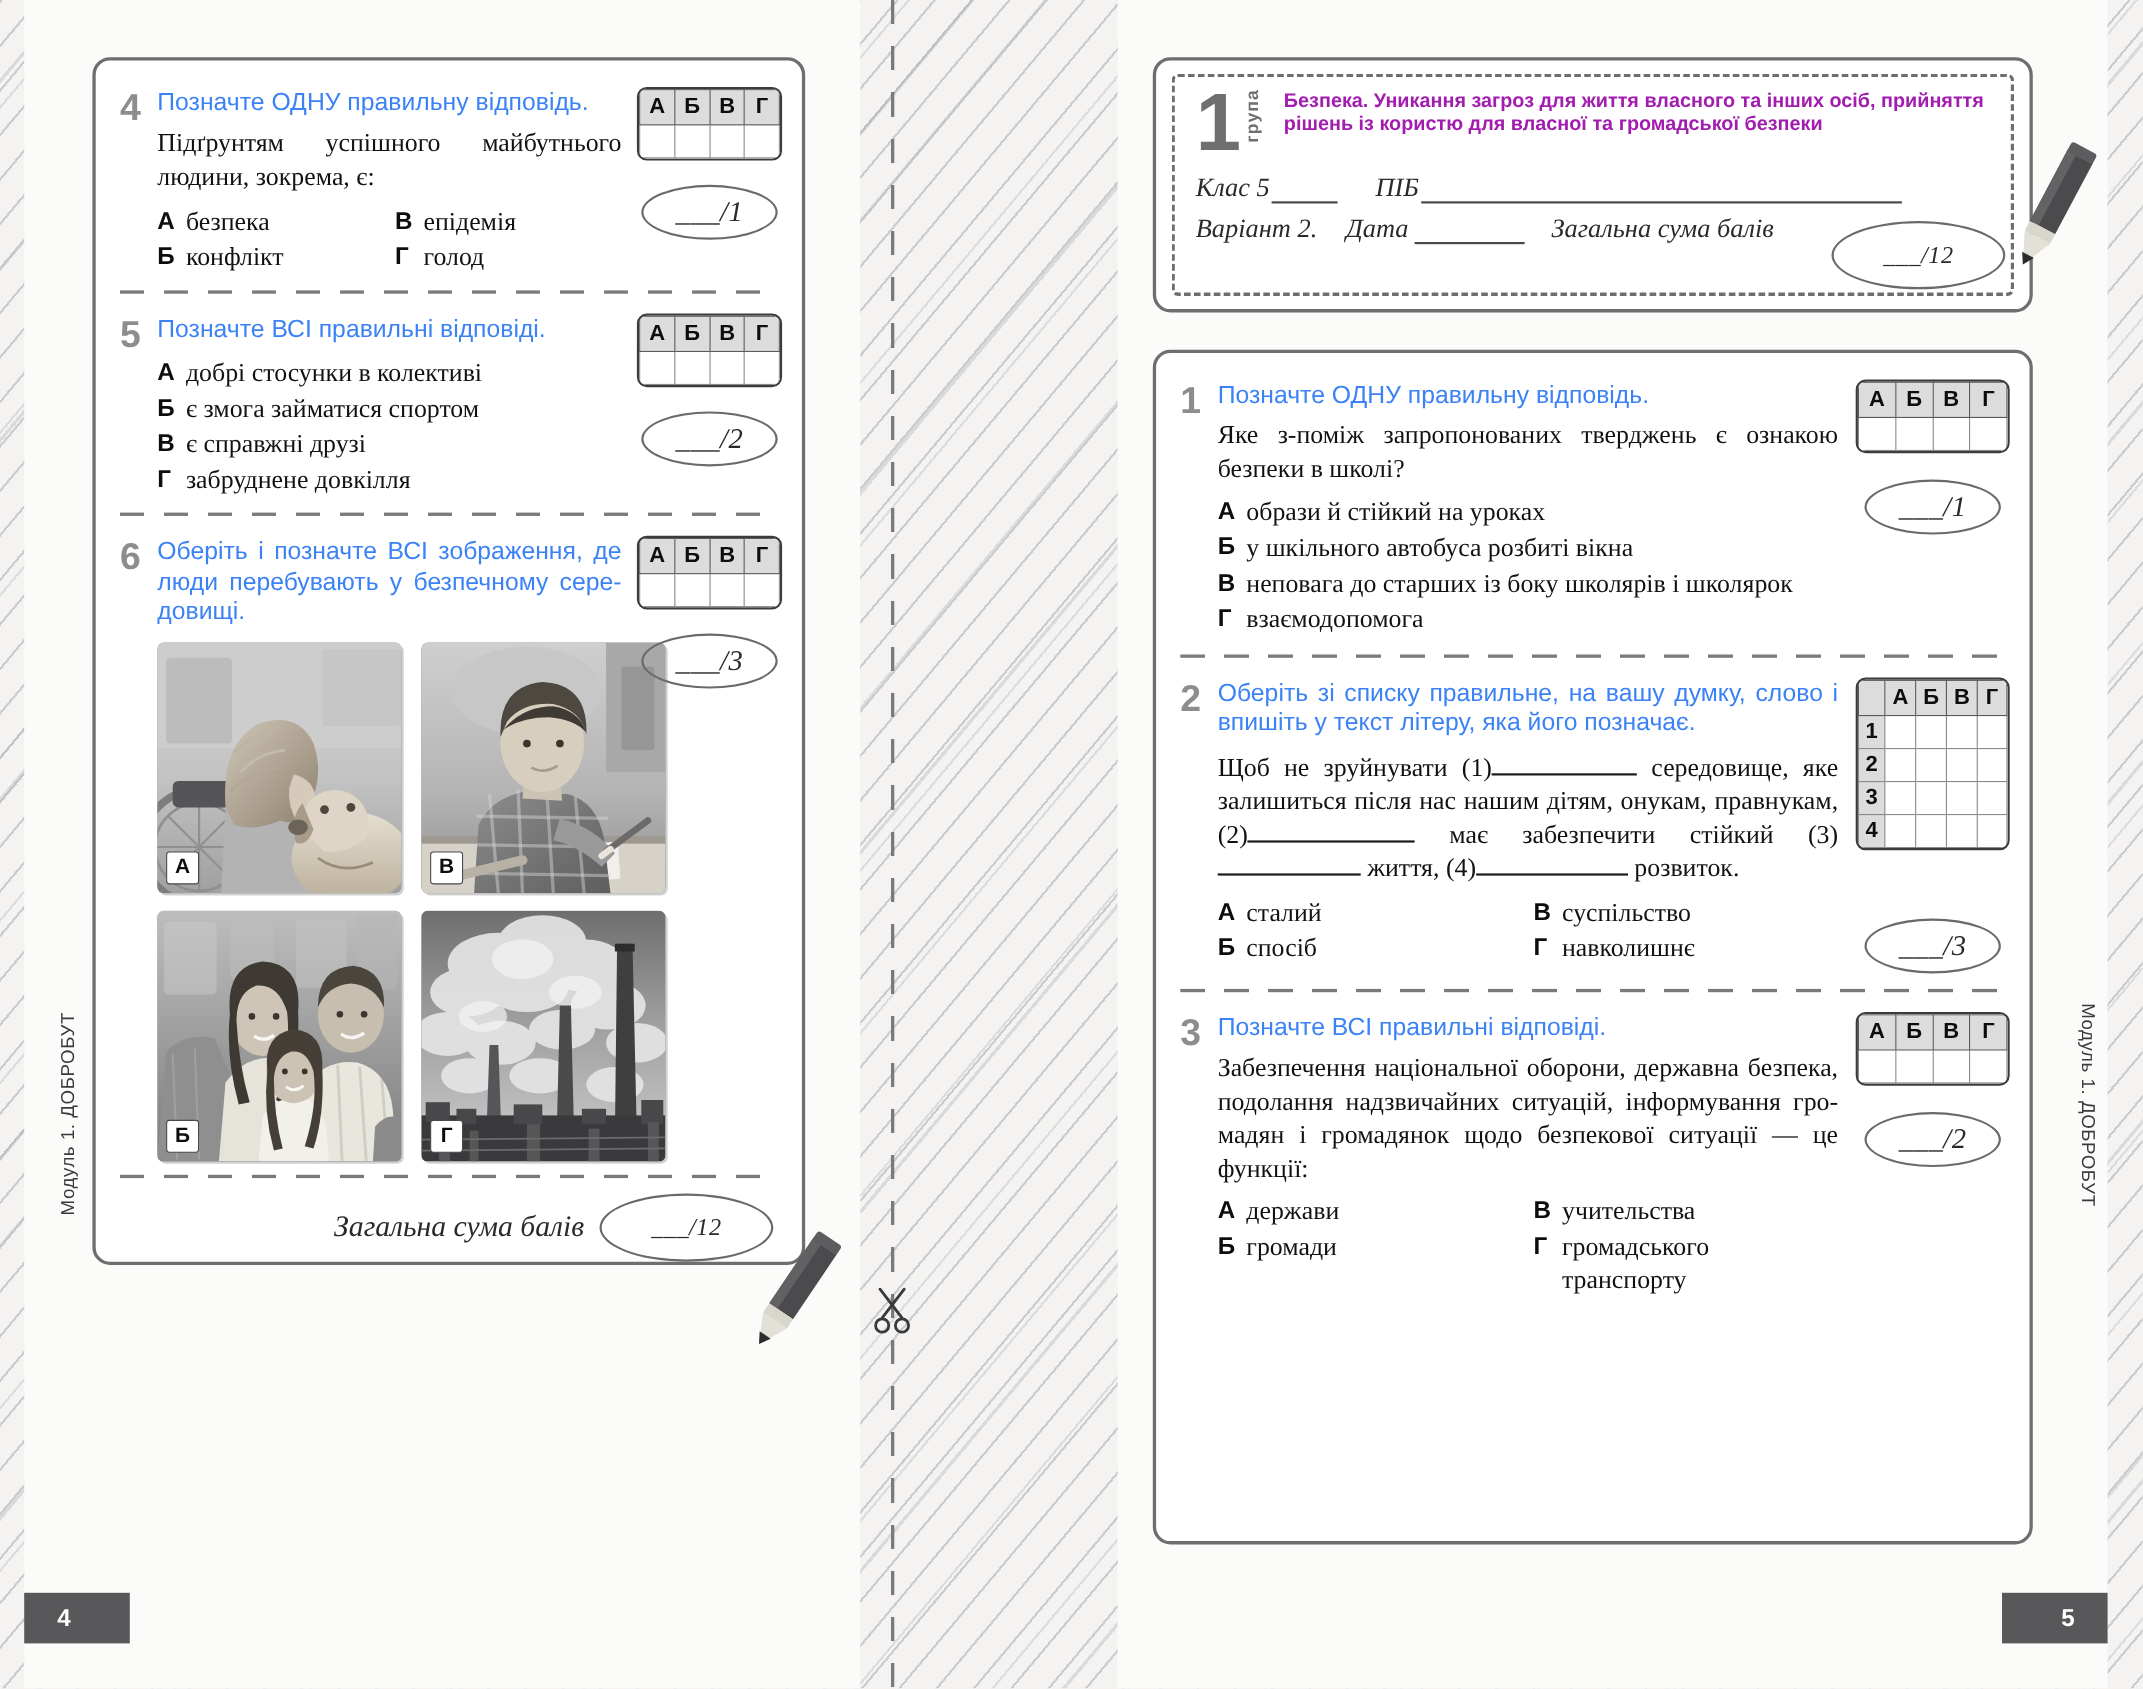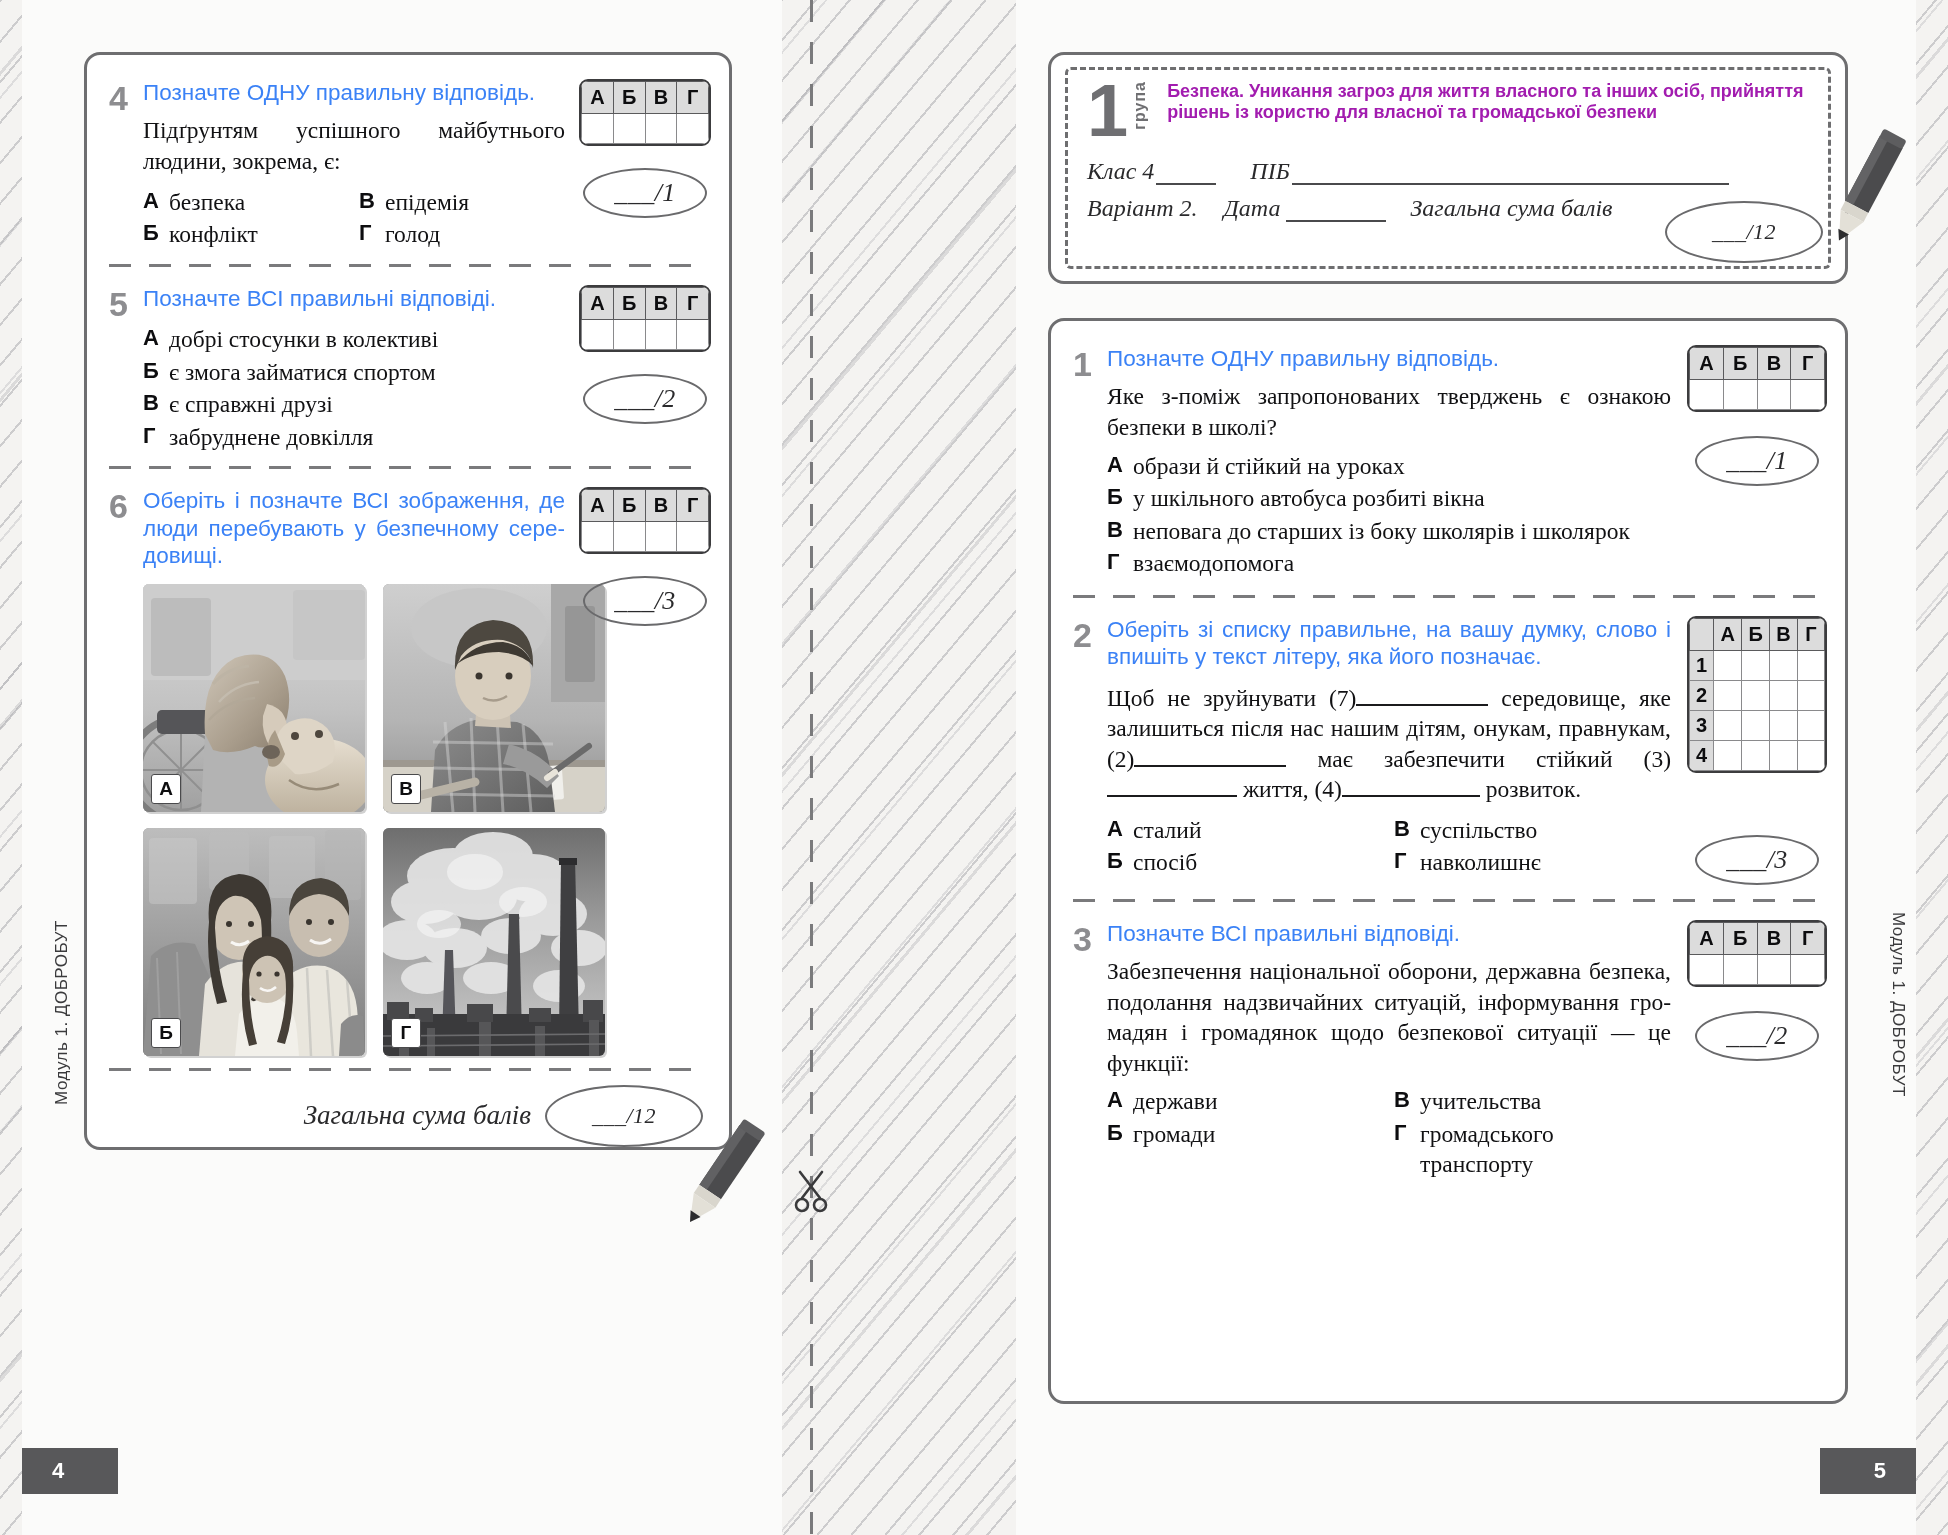--- a/index.html
+++ b/index.html
@@ -817,21 +817,21 @@
     <div class="hdr-inner">
       <div class="hdr-top">
         <div class="group-mark">
           <span class="group-num">1</span>
           <span class="group-word">група</span>
         </div>
         <div class="hdr-title">Безпека. Уникання загроз для життя власного та інших осіб, прийняття рішень із користю для власної та громадської безпеки</div>
       </div>
       <div class="hdr-fields">
         <div class="hdr-line">
-          <span class="fld-label">Клас 4</span>
+          <span class="fld-label">Клас 5</span>
           <span class="rule" style="width:60px; margin-left:2px;"></span>
           <span class="fld-label" style="margin-left:34px;">ПІБ</span>
           <span class="rule flex" style="margin-left:2px; margin-right:76px;"></span>
         </div>
         <div class="hdr-line">
           <span class="fld-label">Варіант 2.</span>
           <span class="fld-label" style="margin-left:26px;">Дата</span>
           <span class="rule" style="width:100px; margin-left:6px;"></span>
           <span class="fld-label" style="margin-left:24px;">Загальна сума балів</span>
         </div>
@@ -913,21 +913,21 @@
 
     <div class="q-sep"></div>
 
     <div class="q-block" style="padding:18px 18px 14px 22px;">
       <div class="q-row">
         <div class="q-num">2</div>
         <div class="q-body" style="padding-right:16px;">
           <div class="q-instruction" style="text-align:justify;">Оберіть зі списку правильне, на вашу думку, слово і впишіть у текст літеру, яка його позначає.</div>
 
           <div class="q-prompt" style="margin-top:12px;">
-            <span>Щоб не зруйнувати (7)</span><span class="blank blank-w1"></span><span> середовище, яке залишиться після нас нашим дітям, онукам, правну­кам, (2)</span><span class="blank blank-w2"></span><span> має забезпе­чити стійкий (3)</span><span class="blank blank-w3"></span><span> життя, (4)</span><span class="blank blank-w4"></span><span> розвиток.</span>
+            <span>Щоб не зруйнувати (1)</span><span class="blank blank-w1"></span><span> середовище, яке залишиться після нас нашим дітям, онукам, правну­кам, (2)</span><span class="blank blank-w2"></span><span> має забезпе­чити стійкий (3)</span><span class="blank blank-w3"></span><span> життя, (4)</span><span class="blank blank-w4"></span><span> розвиток.</span>
           </div>
 
           <div class="opt-list opt-two-col" style="margin-top:10px;">
             <div class="opt">
               <span class="opt-letter">А</span>
               <span class="opt-text">сталий</span>
             </div>
             <div class="opt">
               <span class="opt-letter">В</span>
               <span class="opt-text">суспільство</span>

